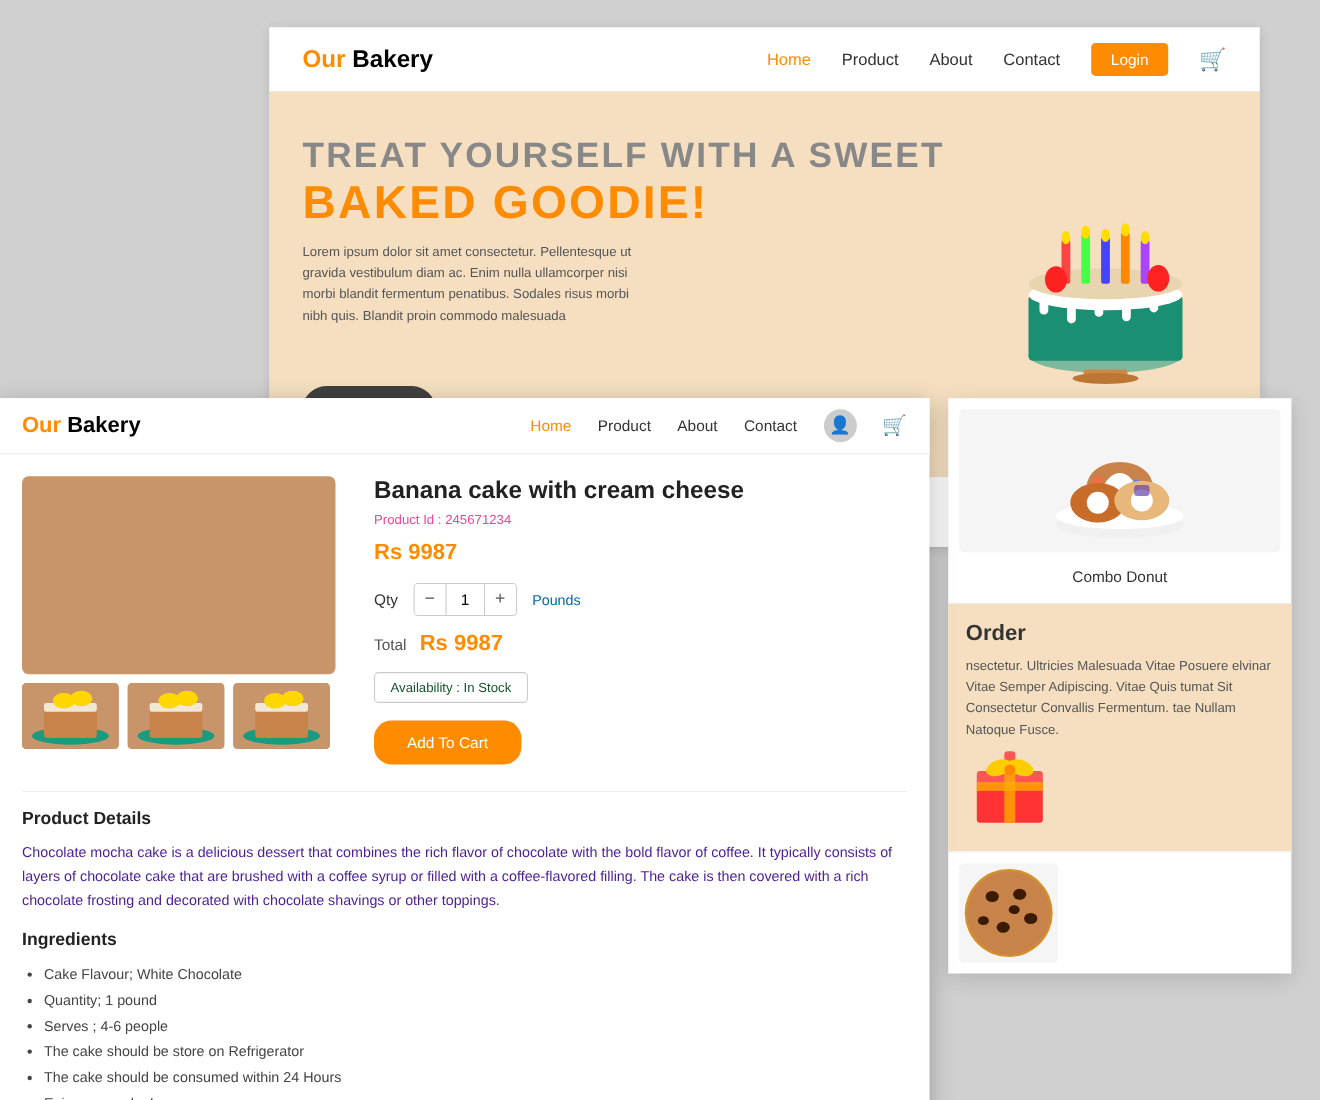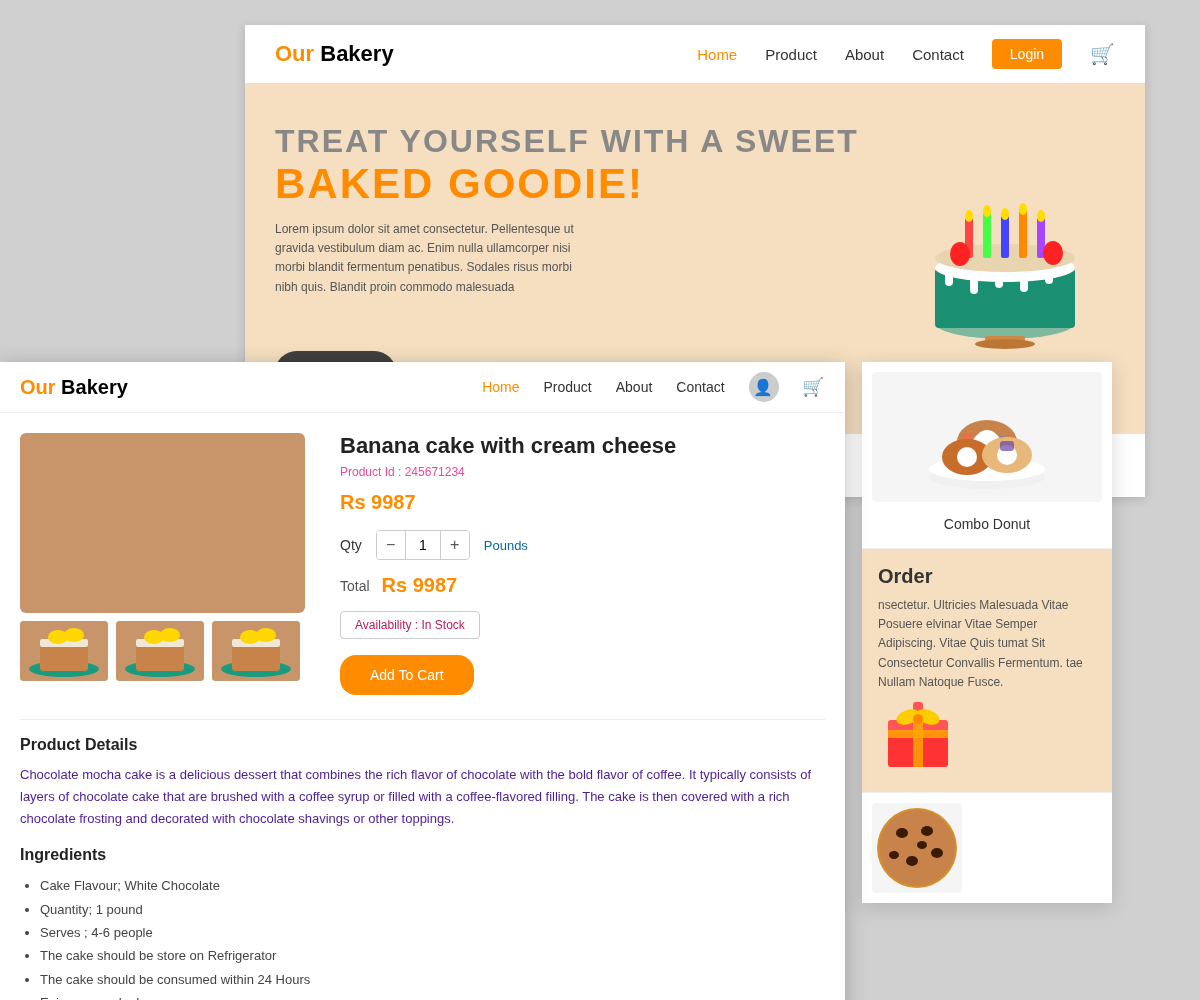--- a/index.html
+++ b/index.html
@@ -215,21 +215,21 @@
       margin-bottom: 14px;
     }
     .total-label { font-size: 14px; color: #555; }
     .total-val { font-size: 20px; color: #ff8c00; font-weight: 600; }
     .avail-badge {
       display: inline-block;
       border: 1px solid #ccc;
       padding: 6px 14px;
       border-radius: 4px;
       font-size: 12px;
-      color: #be185d;
+      color: #14532d;
       margin-bottom: 16px;
     }
     .btn-row {
       display: flex;
       gap: 14px;
     }
     .order-btn {
       background: #00bcd4;
       color: white;
       border: none;
@@ -275,21 +275,21 @@
       font-size: 13px;
       color: #444;
       line-height: 1.8;
     }
 
     
     .right-panel {
       position: absolute;
       top: 362px;
       left: 862px;
-      width: 250px;
+      width: 312px;
       background: white;
       box-shadow: 0 4px 20px rgba(0,0,0,0.15);
       z-index: 9;
     }
 
     .combo-card {
       padding: 10px;
       border-bottom: 1px solid #eee;
     }
     .combo-img {

